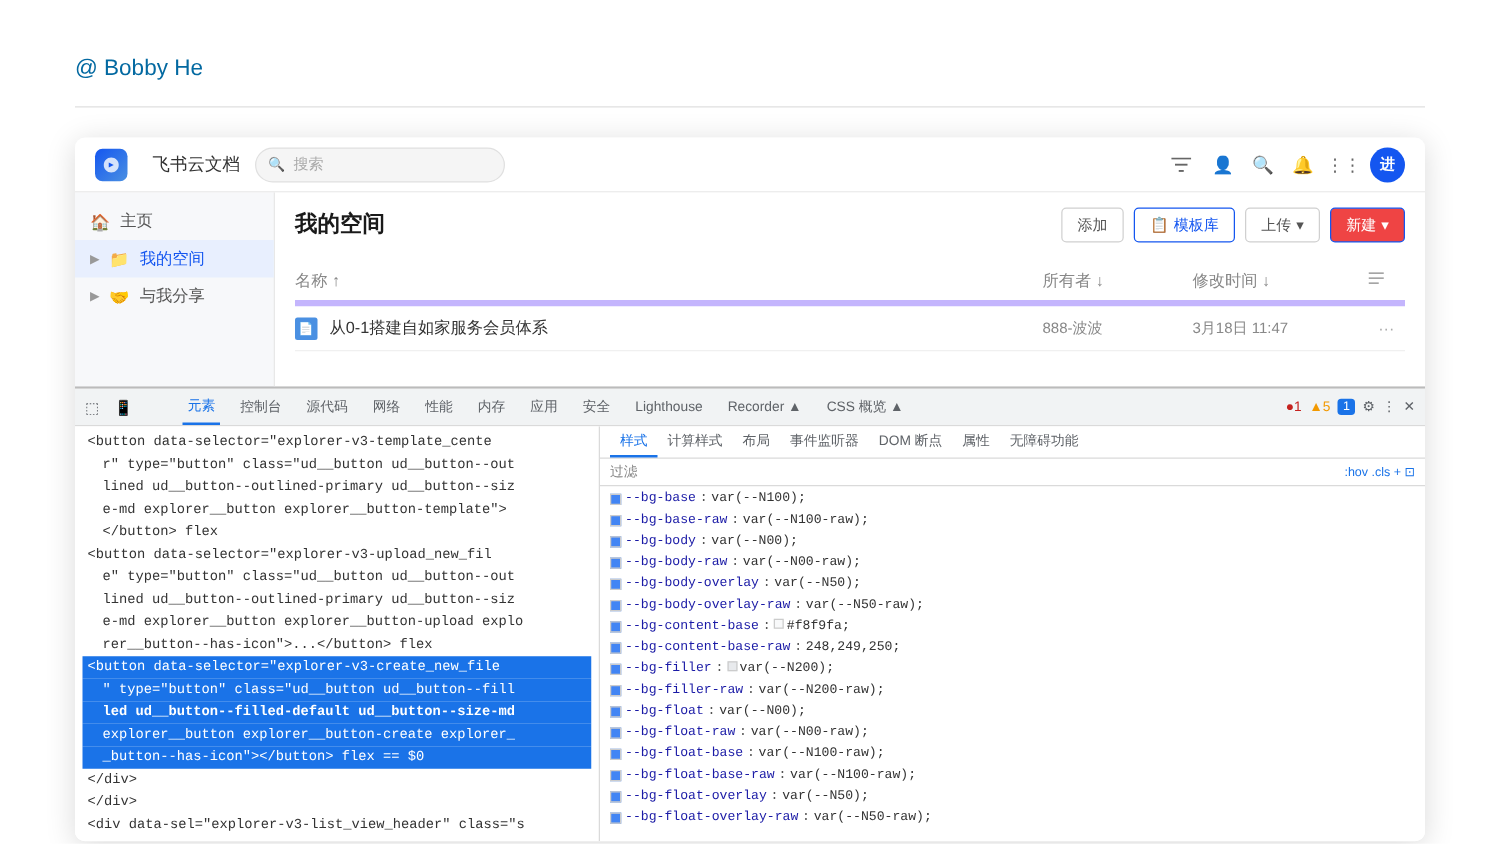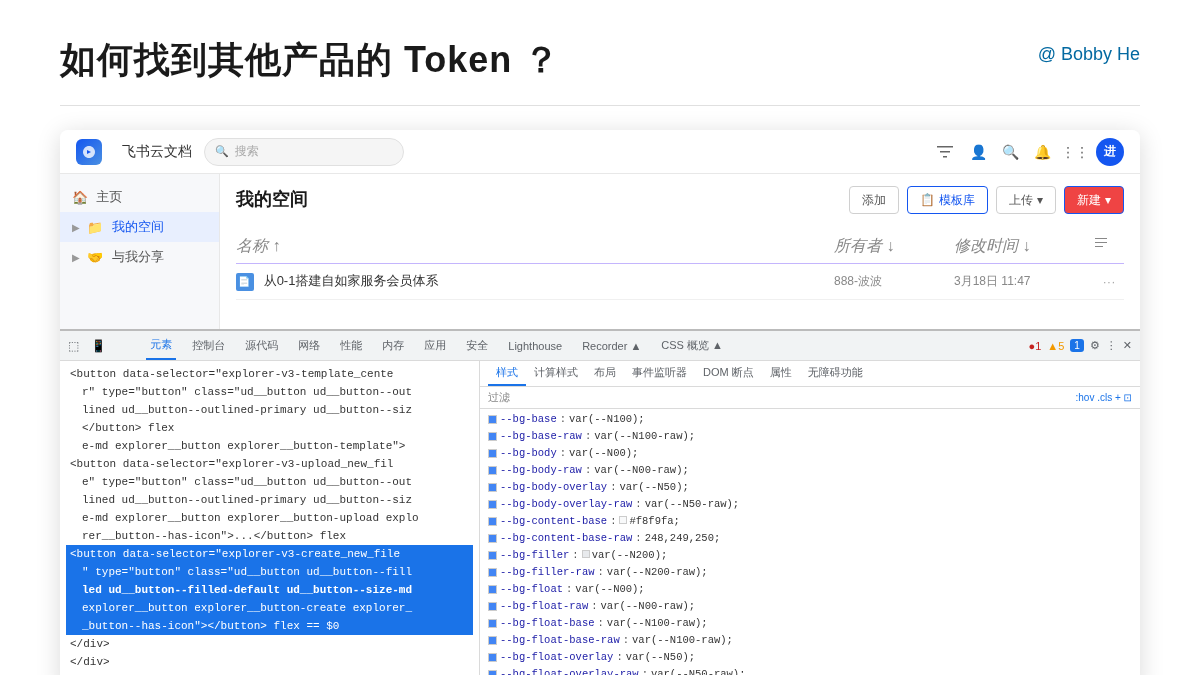--- a/index.html
+++ b/index.html
@@ -215,25 +215,24 @@
       border-color: #1456f0;
     }
     .toolbar-btn.template {
       color: #1456f0;
       border-color: #1456f0;
     }
 
     
     .table-header {
       display: flex;
-      border-bottom: 1px solid #c4b5fd;
+      border-bottom: 5px solid #c4b5fd;
       padding: 6px 0;
-      font-size: 16px;
+      font-size: 13px;
       color: #888;
-      font-style: italic;
     }
     .col-name { flex: 1; }
     .col-owner { width: 120px; }
     .col-modified { width: 140px; }
     .col-action { width: 30px; }
 
     
     .table-row {
       display: flex;
       align-items: center;
@@ -410,21 +409,20 @@
       border: 1px solid #ccc;
       display: inline-block;
       margin-right: 2px;
       flex-shrink: 0;
     }
   </style>
 </head>
 <body>
 
 <div class="page-header">
-  <h1 class="page-title">如何找到其他产品的 Token ？</h1>
   <span class="author-info">@ Bobby He</span>
 </div>
 
 <div class="divider"></div>
 
 <div class="main-content">
 
   <div class="browser-mockup">
 
     <div class="feishu-app">
@@ -554,22 +552,22 @@
         </div>
       </div>
 
       <div class="devtools-body">
 
         <div class="devtools-html">
           <div id="html-lines-container">
               <div class="html-line" style="padding-left: 4px;">&lt;button data-selector="explorer-v3-template_cente</div>
               <div class="html-line" style="padding-left: 16px;">r" type="button" class="ud__button ud__button--out</div>
               <div class="html-line" style="padding-left: 16px;">lined ud__button--outlined-primary ud__button--siz</div>
+              <div class="html-line" style="padding-left: 16px;">e-md explorer__button explorer__button-template"&gt;</div>
               <div class="html-line" style="padding-left: 16px;">&lt;/button&gt; flex</div>
-              <div class="html-line" style="padding-left: 16px;">e-md explorer__button explorer__button-template"&gt;</div>
               <div class="html-line" style="padding-left: 4px;">&lt;button data-selector="explorer-v3-upload_new_fil</div>
               <div class="html-line" style="padding-left: 16px;">e" type="button" class="ud__button ud__button--out</div>
               <div class="html-line" style="padding-left: 16px;">lined ud__button--outlined-primary ud__button--siz</div>
               <div class="html-line" style="padding-left: 16px;">e-md explorer__button explorer__button-upload explo</div>
               <div class="html-line" style="padding-left: 16px;">rer__button--has-icon"&gt;...&lt;/button&gt; flex</div>
               <div class="html-line selected" style="padding-left: 4px;">&lt;button data-selector="explorer-v3-create_new_file</div>
               <div class="html-line selected" style="padding-left: 16px;">" type="button" class="ud__button ud__button--fill</div>
               <div class="html-line selected" style="padding-left: 16px; font-weight: bold;">led ud__button--filled-default ud__button--size-md</div>
               <div class="html-line selected" style="padding-left: 16px;">explorer__button explorer__button-create explorer_</div>
               <div class="html-line selected" style="padding-left: 16px;">_button--has-icon"&gt;&lt;/button&gt; flex == $0</div>

